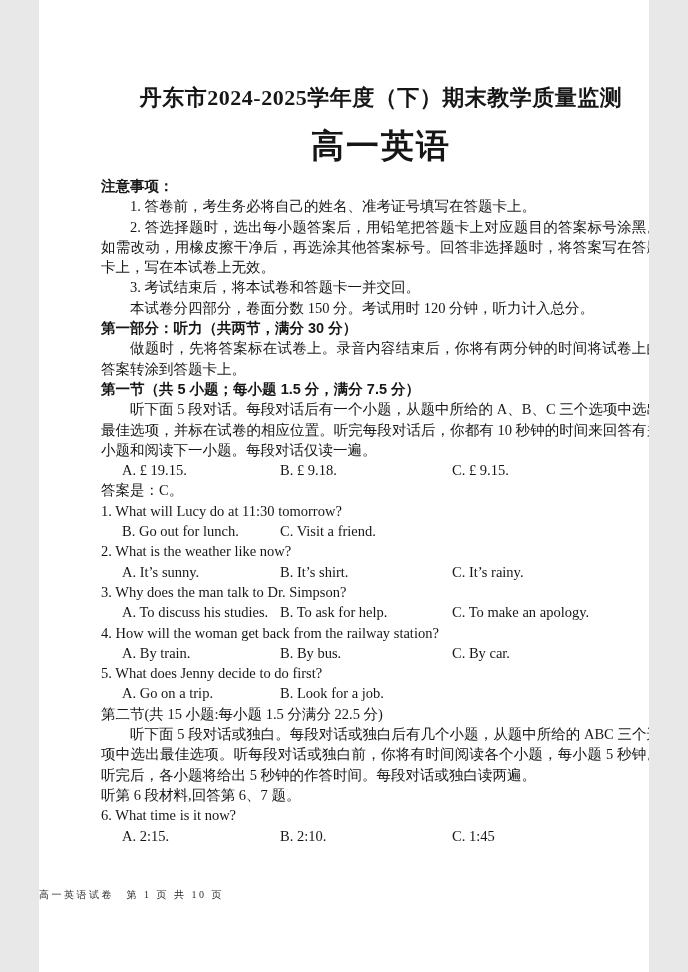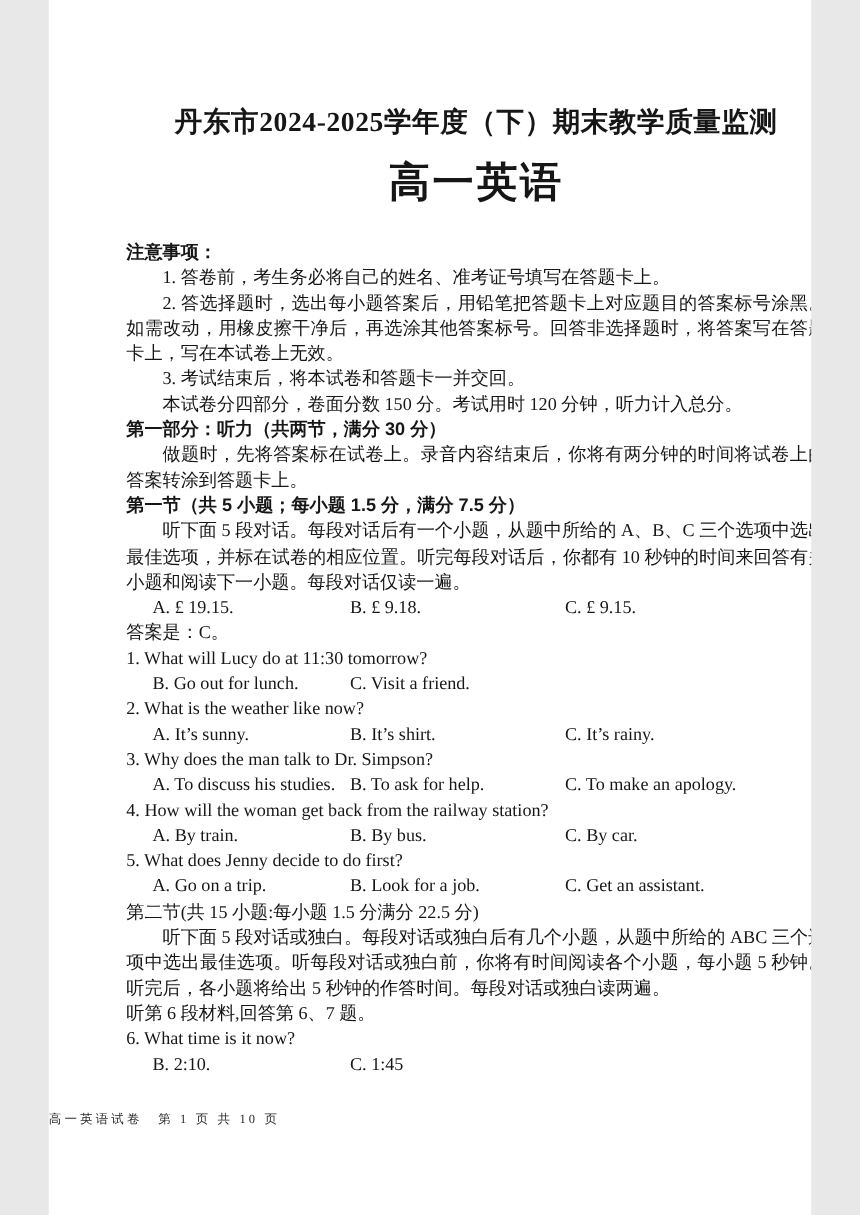--- a/index.html
+++ b/index.html
@@ -32,21 +32,21 @@
   .subtitle {
     margin-top: 12px;
     text-align: center;
     font-size: 33px;
     line-height: 44px;
     font-weight: 900;
     font-family: "Liberation Sans", "DejaVu Sans", sans-serif;
     letter-spacing: 2px;
   }
   .bodytext {
-    margin-top: 24px;
+    margin-top: 8px;
     font-size: 14.5px;
     line-height: 20.3px;
   }
   .bodytext p { text-align: justify; }
   .hei {
     font-weight: bold;
     font-family: "Liberation Sans", "DejaVu Sans", sans-serif;
     text-align: left !important;
   }
   .indent { text-indent: 2em; }
@@ -120,29 +120,29 @@
       <div class="opts">
         <span>A. By train.</span>
         <span>B. By bus.</span>
         <span>C. By car.</span>
       </div>
 
       <p>5. What does Jenny decide to do first?</p>
       <div class="opts">
         <span>A. Go on a trip.</span>
         <span>B. Look for a job.</span>
-        <span>C. Get an assistant.</span>
       </div>
 
       <p>第二节(共 15 小题:每小题 1.5 分满分 22.5 分)</p>
       <p class="indent">听下面 5 段对话或独白。每段对话或独白后有几个小题，从题中所给的 ABC 三个选项中选出最佳选项。听每段对话或独白前，你将有时间阅读各个小题，每小题 5 秒钟。听完后，各小题将给出 5 秒钟的作答时间。每段对话或独白读两遍。</p>
       <p>听第 6 段材料,回答第 6、7 题。</p>
 
       <p>6. What time is it now?</p>
       <div class="opts">
+        <span>A. 2:15.</span>
         <span>B. 2:10.</span>
         <span>C. 1:45</span>
       </div>
     </div>
   </div>
 
   <div class="footer">高一英语试卷　第 1 页 共 10 页</div>
 </div>
 
 </body></html>

